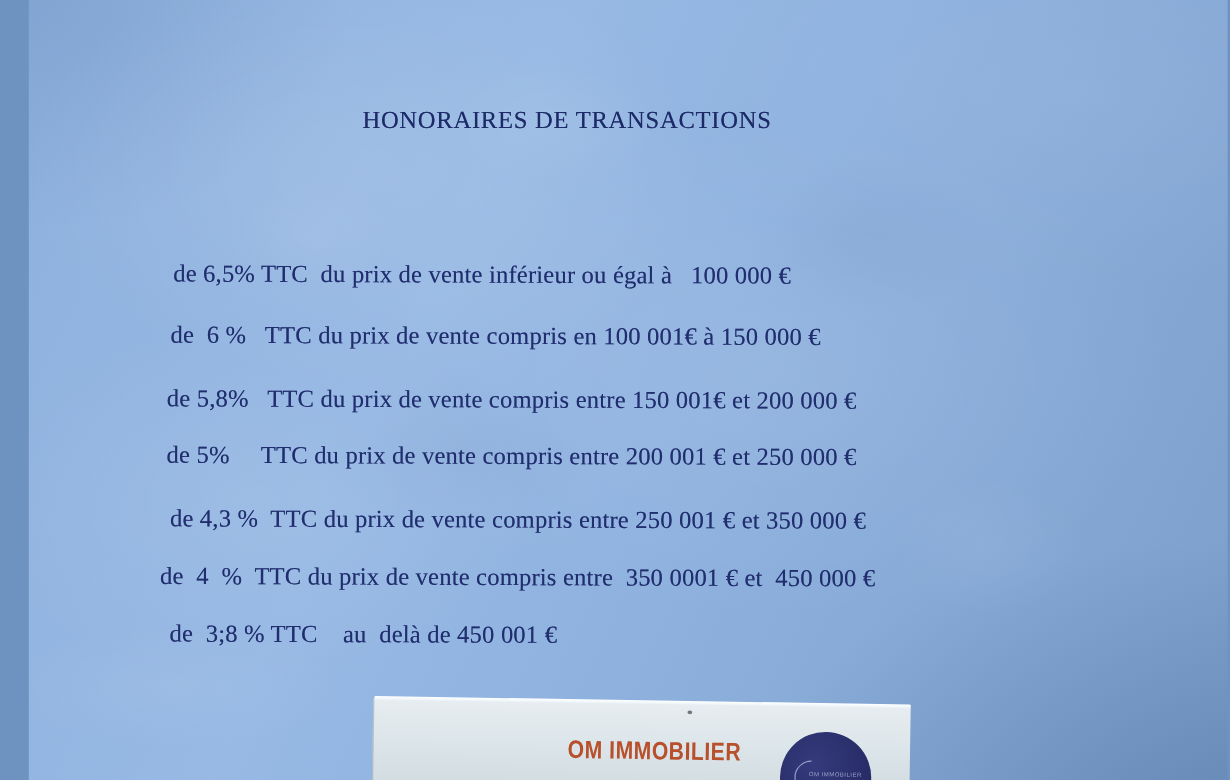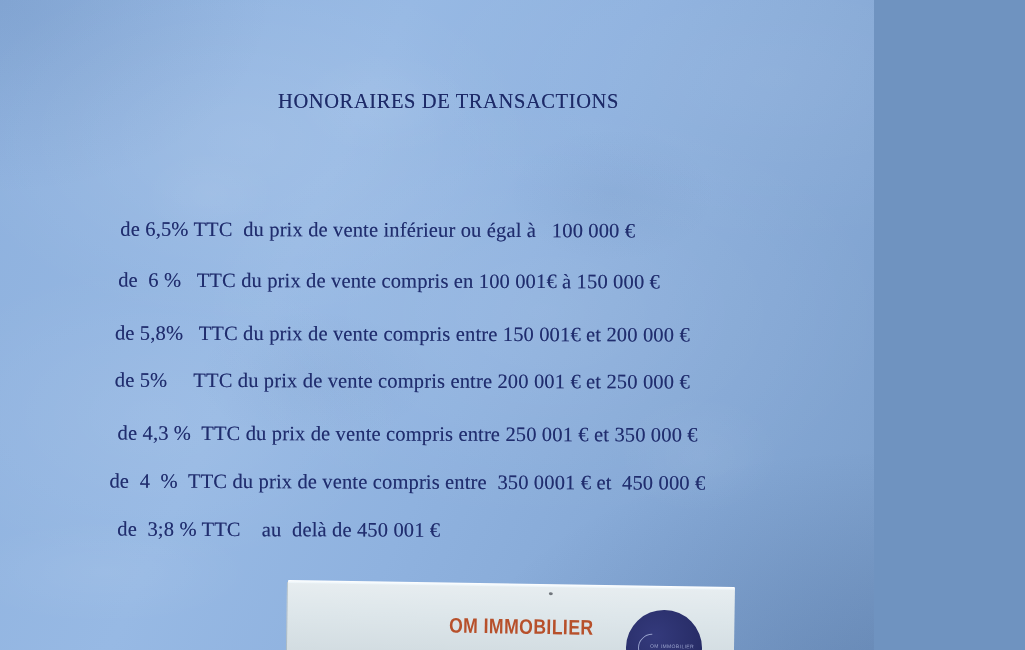--- a/index.html
+++ b/index.html
@@ -1,28 +1,29 @@
 <!DOCTYPE html>
 <html><head>
 <meta charset="utf-8">
 <style>
   html,body{margin:0;padding:0;}
   body{width:1025px;height:650px;overflow:hidden;background:#6f93c0;}
 
   .photo{
-    position:relative;width:874px;height:650px;overflow:hidden;
+    position:relative;width:999px;height:650px;overflow:hidden;
     background:
       radial-gradient(420px 260px at 28% 22%, rgba(255,255,255,0.10), rgba(255,255,255,0) 70%),
       radial-gradient(500px 300px at 62% 48%, rgba(255,255,255,0.08), rgba(255,255,255,0) 70%),
       radial-gradient(360px 220px at 18% 64%, rgba(255,255,255,0.07), rgba(255,255,255,0) 70%),
       radial-gradient(700px 420px at 100% 108%, rgba(26,54,102,0.22), rgba(26,54,102,0) 60%),
       radial-gradient(420px 300px at 0% 0%, rgba(30,60,110,0.10), rgba(30,60,110,0) 65%),
       radial-gradient(520px 240px at 88% 12%, rgba(255,255,255,0.06), rgba(255,255,255,0) 70%),
       linear-gradient(115deg,#8db0dd 0%, #97b9e4 35%, #8fb2df 55%, #84a7d4 80%, #7b9eca 100%);
     font-family:"Liberation Serif", serif;
+    margin-left:24px;
   }
   
   .photo::before{
     content:"";position:absolute;inset:0;pointer-events:none;
     background:
       radial-gradient(90px 60px at 24% 30%, rgba(255,255,255,0.05), rgba(255,255,255,0) 75%),
       radial-gradient(120px 70px at 44% 16%, rgba(255,255,255,0.05), rgba(255,255,255,0) 75%),
       radial-gradient(140px 90px at 70% 30%, rgba(40,70,120,0.05), rgba(40,70,120,0) 75%),
       radial-gradient(160px 90px at 36% 58%, rgba(40,70,120,0.045), rgba(40,70,120,0) 75%),
       radial-gradient(110px 80px at 80% 70%, rgba(255,255,255,0.05), rgba(255,255,255,0) 75%),

